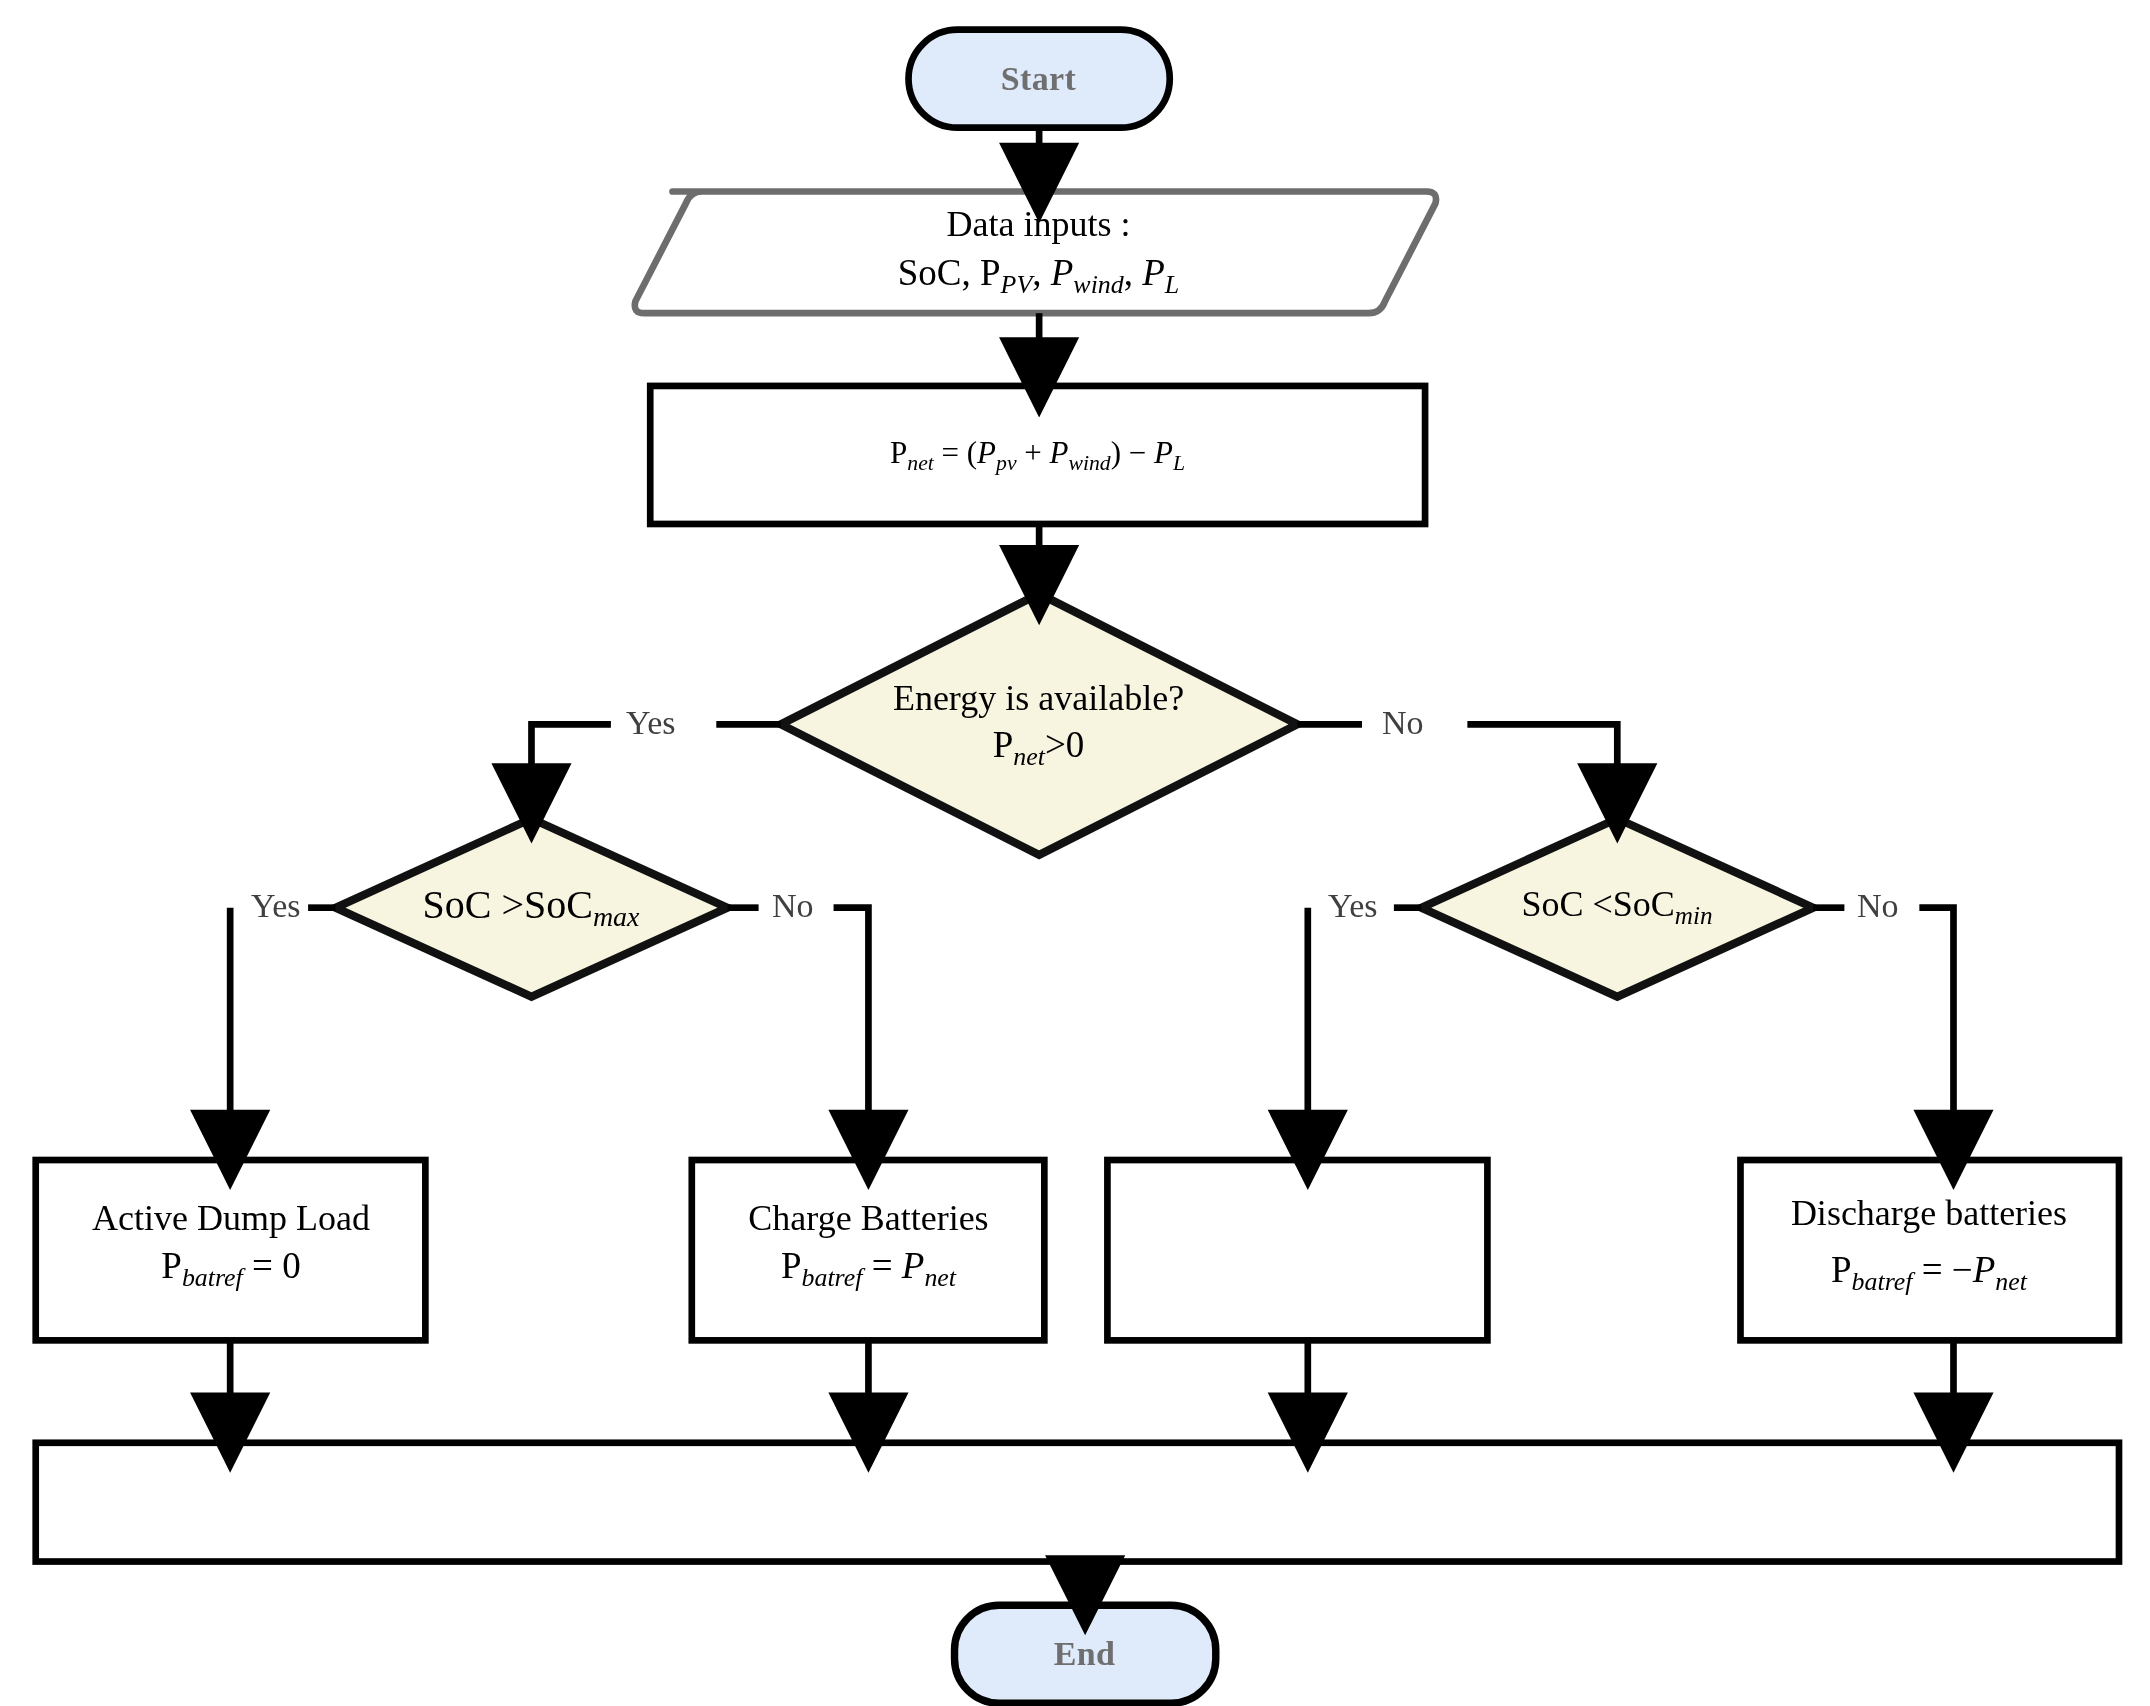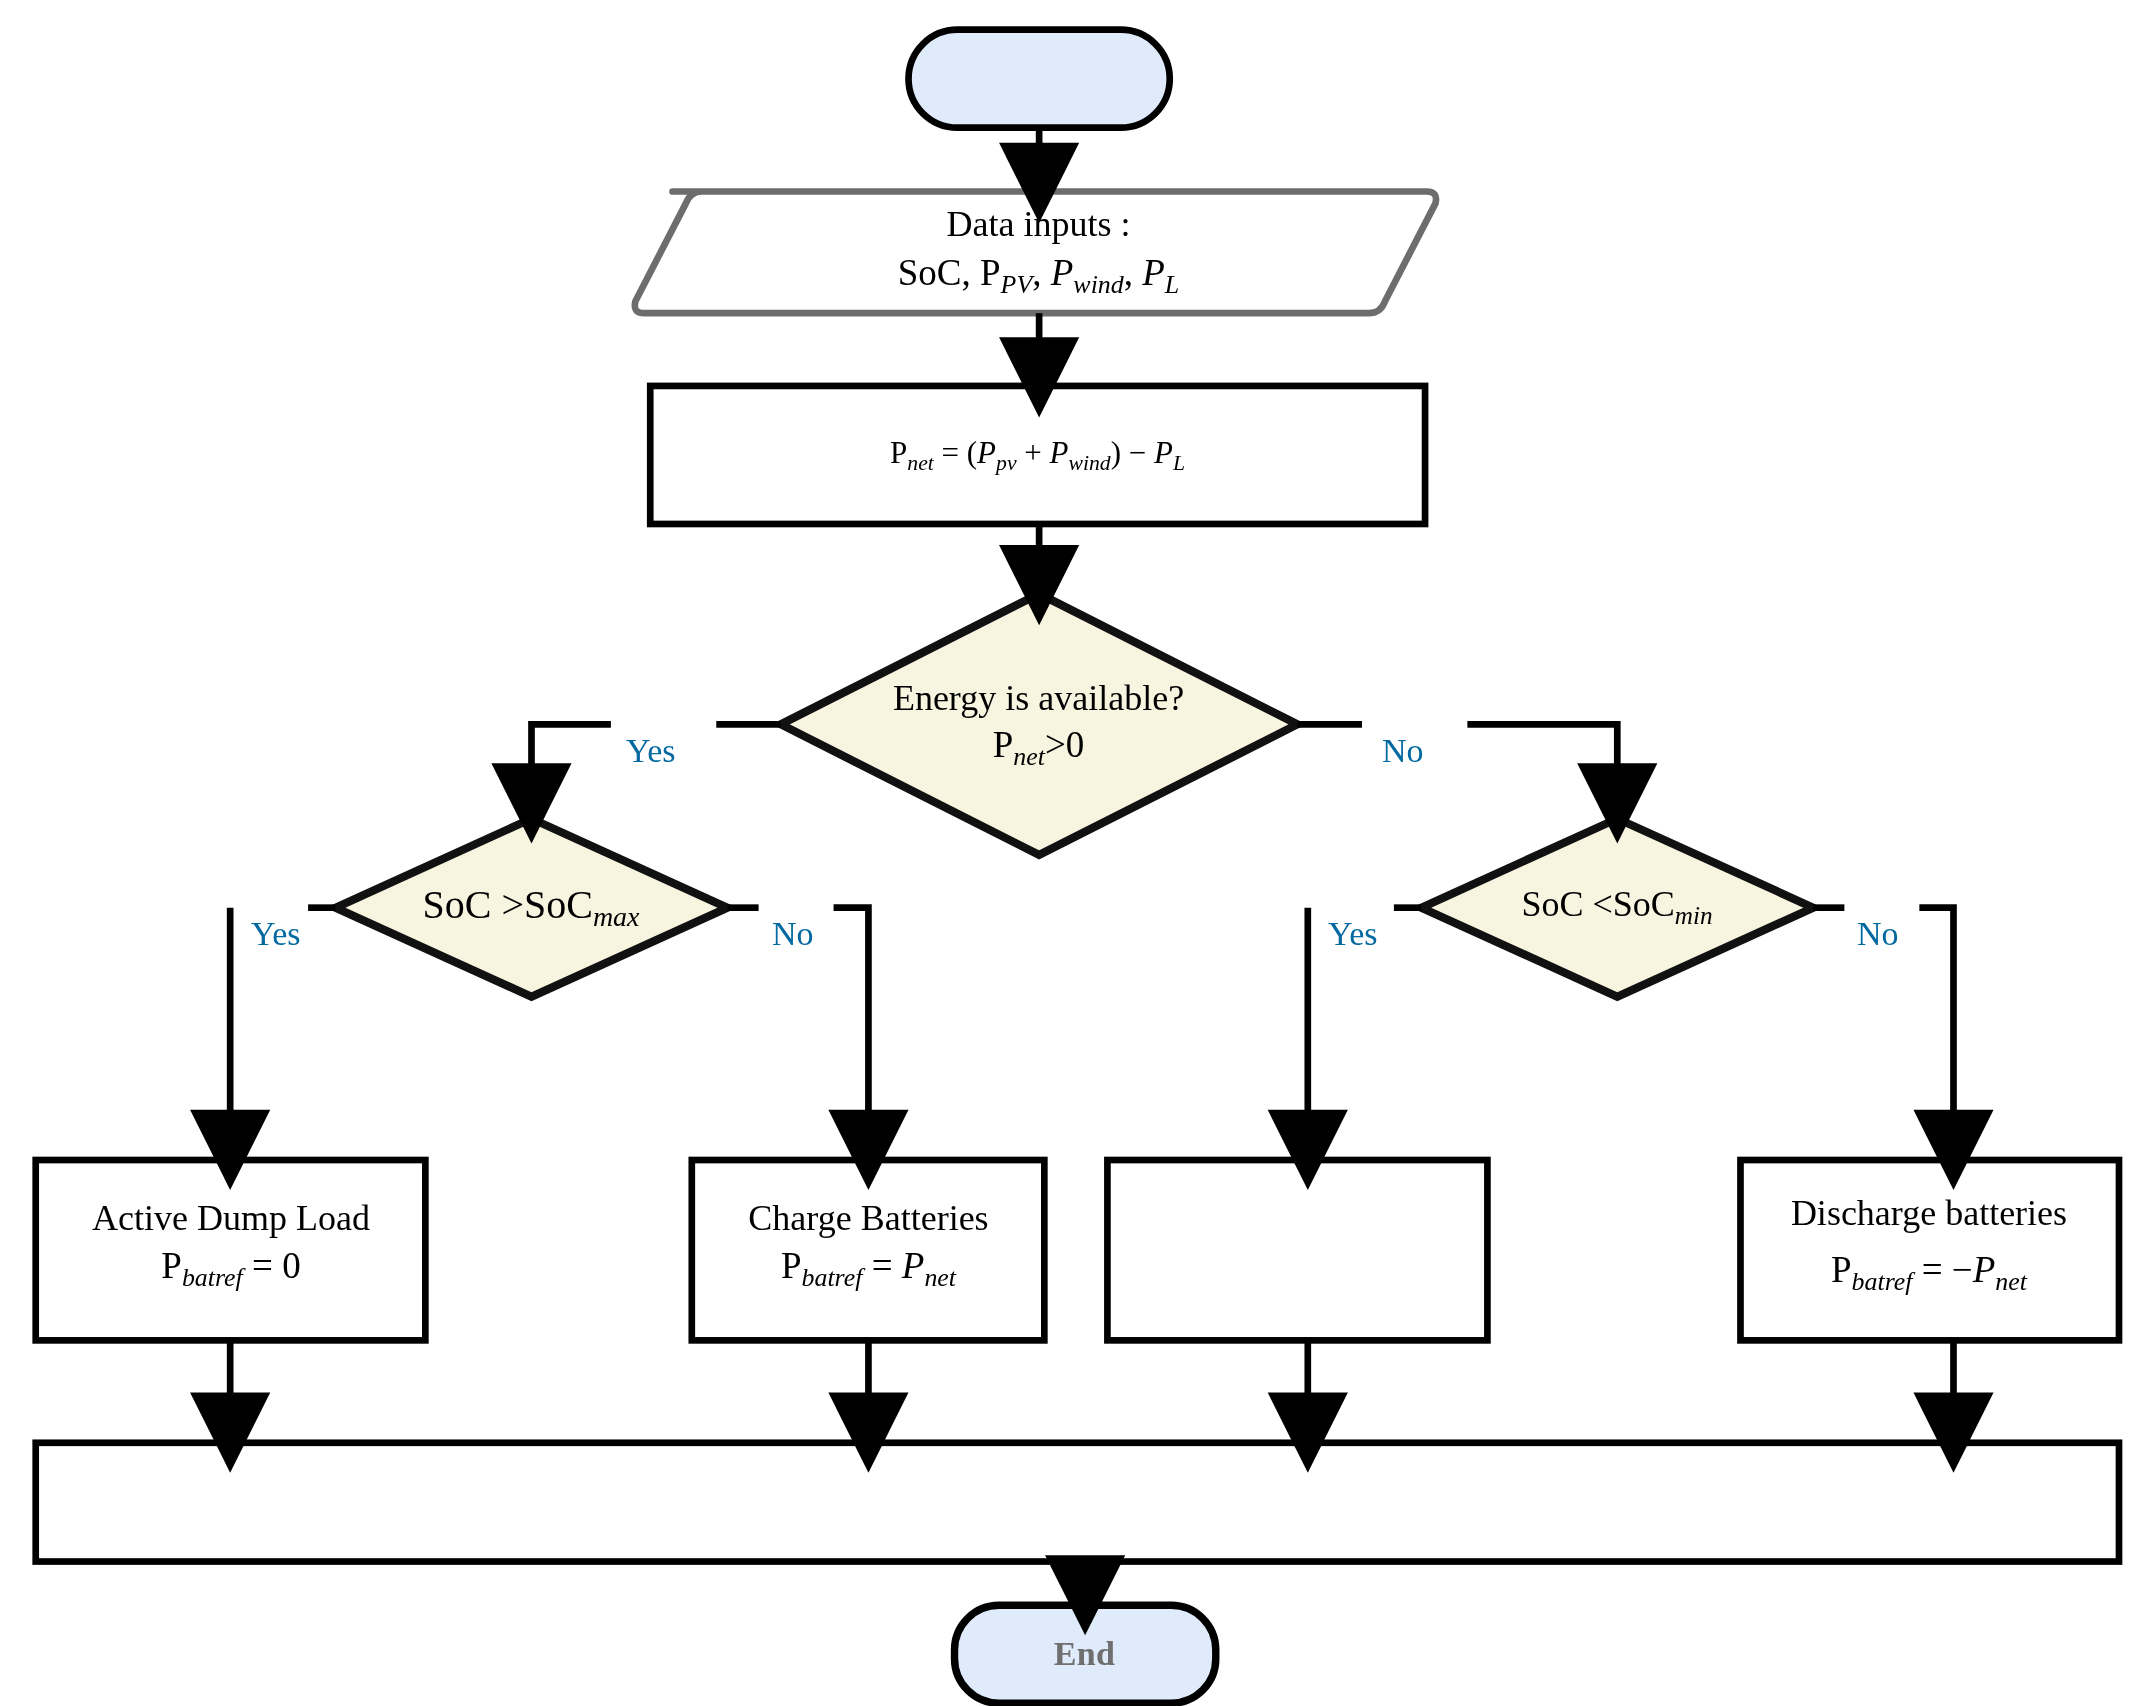--- a/index.html
+++ b/index.html
@@ -9,23 +9,23 @@
   svg{display:block;}
   .nodeText{position:absolute;display:flex;flex-direction:column;
             align-items:center;justify-content:center;
             font-family:"Liberation Serif","DejaVu Serif",serif;
             color:#000;text-align:center;line-height:1.22;
             pointer-events:none;white-space:nowrap;}
   .terminalText{font-weight:bold;color:#6f6f6f;font-size:34px;
                 letter-spacing:0.4px;}
   .bodyText{font-size:36px;}
   .mathText{font-size:37px;font-style:normal;}
-  .branchLabel{position:absolute;font-size:34px;color:#0369a1;
+  .branchLabel{position:absolute;font-size:34px;color:#404040;
                font-family:"Liberation Serif","DejaVu Serif",serif;
-               white-space:nowrap;margin-top:28px;}
+               white-space:nowrap;}
   i.v{font-style:italic;}
   sub{font-size:0.70em;font-style:italic;vertical-align:-0.30em;}
   .up{font-style:normal;}
 </style>
 </head>
 <body>
 
 <div id="stage">
 
   <svg width="2151" height="1707" viewBox="0 0 2898 2300">
@@ -86,20 +86,23 @@
 
       <path d="M 310 1806 L 310 1934" marker-end="url(#ah)"></path>
       <path d="M 1170 1806 L 1170 1934" marker-end="url(#ah)"></path>
       <path d="M 1762 1806 L 1762 1934" marker-end="url(#ah)"></path>
       <path d="M 2632 1806 L 2632 1934" marker-end="url(#ah)"></path>
 
       <path d="M 1462 2104 L 1462 2153" marker-end="url(#ah)"></path>
     </g>
   </svg>
 
+  <div class="nodeText" style="left:908px;top:30px;width:261px;height:98px;">
+    <span class="terminalText">Start</span>
+  </div>
 
   <div class="nodeText" style="left:660px;top:191px;width:757px;height:122px;">
     <span class="bodyText">Data inputs :</span>
     <span class="mathText" style="margin-top:3px;">SoC,&nbsp;<span class="up">P</span><sub>PV</sub>,&nbsp;<i class="v">P</i><sub>wind</sub>,&nbsp;<i class="v">P</i><sub>L</sub></span>
   </div>
 
   <div class="nodeText" style="left:650px;top:386px;width:775px;height:138px;">
     <span class="mathText" style="font-size:31px;"><span class="up">P</span><sub>net</sub> = (<i class="v">P</i><sub>pv</sub> + <i class="v">P</i><sub>wind</sub>) − <i class="v">P</i><sub>L</sub></span>
   </div>
 

